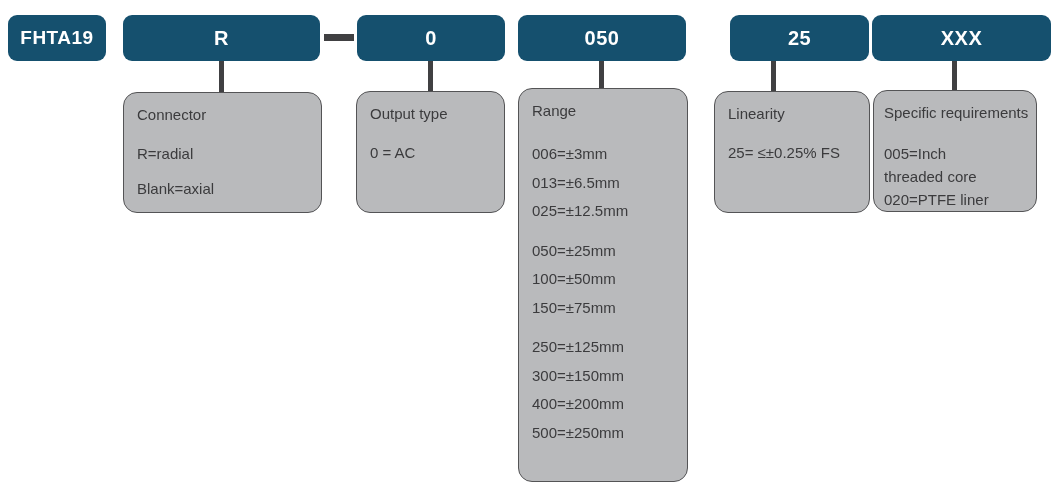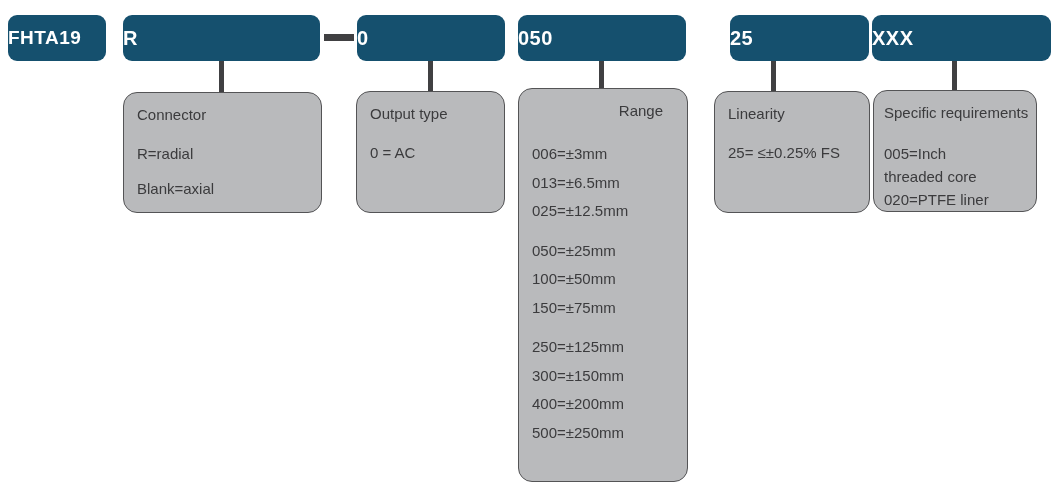--- a/index.html
+++ b/index.html
@@ -5,21 +5,21 @@
   html,body{margin:0;padding:0;background:#ffffff;}
   .canvas{
     position:relative;width:1059px;height:490px;background:#ffffff;
     font-family:"Liberation Sans",sans-serif;overflow:hidden;
   }
   .code-box{
     position:absolute;top:15px;height:46px;
     background:var(--code-box-bg,#15506e);
     color:var(--code-box-text,#ffffff);
     border-radius:9px;
-    display:flex;align-items:center;
+    display:flex;align-items:center;justify-content:center;
     font-weight:bold;font-size:20px;letter-spacing:0.5px;
     box-sizing:border-box;
   }
   .model-box{left:8px;width:98px;font-size:19px;}
   .dash{
     position:absolute;left:324px;top:34px;width:30px;height:7px;
     background:var(--connector-line,#404042);
   }
   .vline{
     position:absolute;top:61px;width:5px;height:31px;
@@ -34,21 +34,21 @@
     font-size:15px;line-height:19px;
     padding:12px 24px 8px 13px;
     overflow:hidden;
   }
   .desc-title{margin:0 0 20px 0;white-space:nowrap;}
   .desc-title.tight{}
   .opt{margin:0 0 16px 0;white-space:nowrap;}
   .opt-line{margin:0;line-height:23px;white-space:nowrap;}
   .opt-group{margin:0 0 11px 0;}
   .opt-group .opt-item{line-height:28.5px;white-space:nowrap;}
-  .range-title{margin-bottom:20px;text-align:right;}
+  .range-title{margin-bottom:20px;}
 </style>
 </head>
 <body>
 
 <div class="canvas">
 
   <div class="code-box model-box">
     <span>FHTA19</span>
   </div>
 

